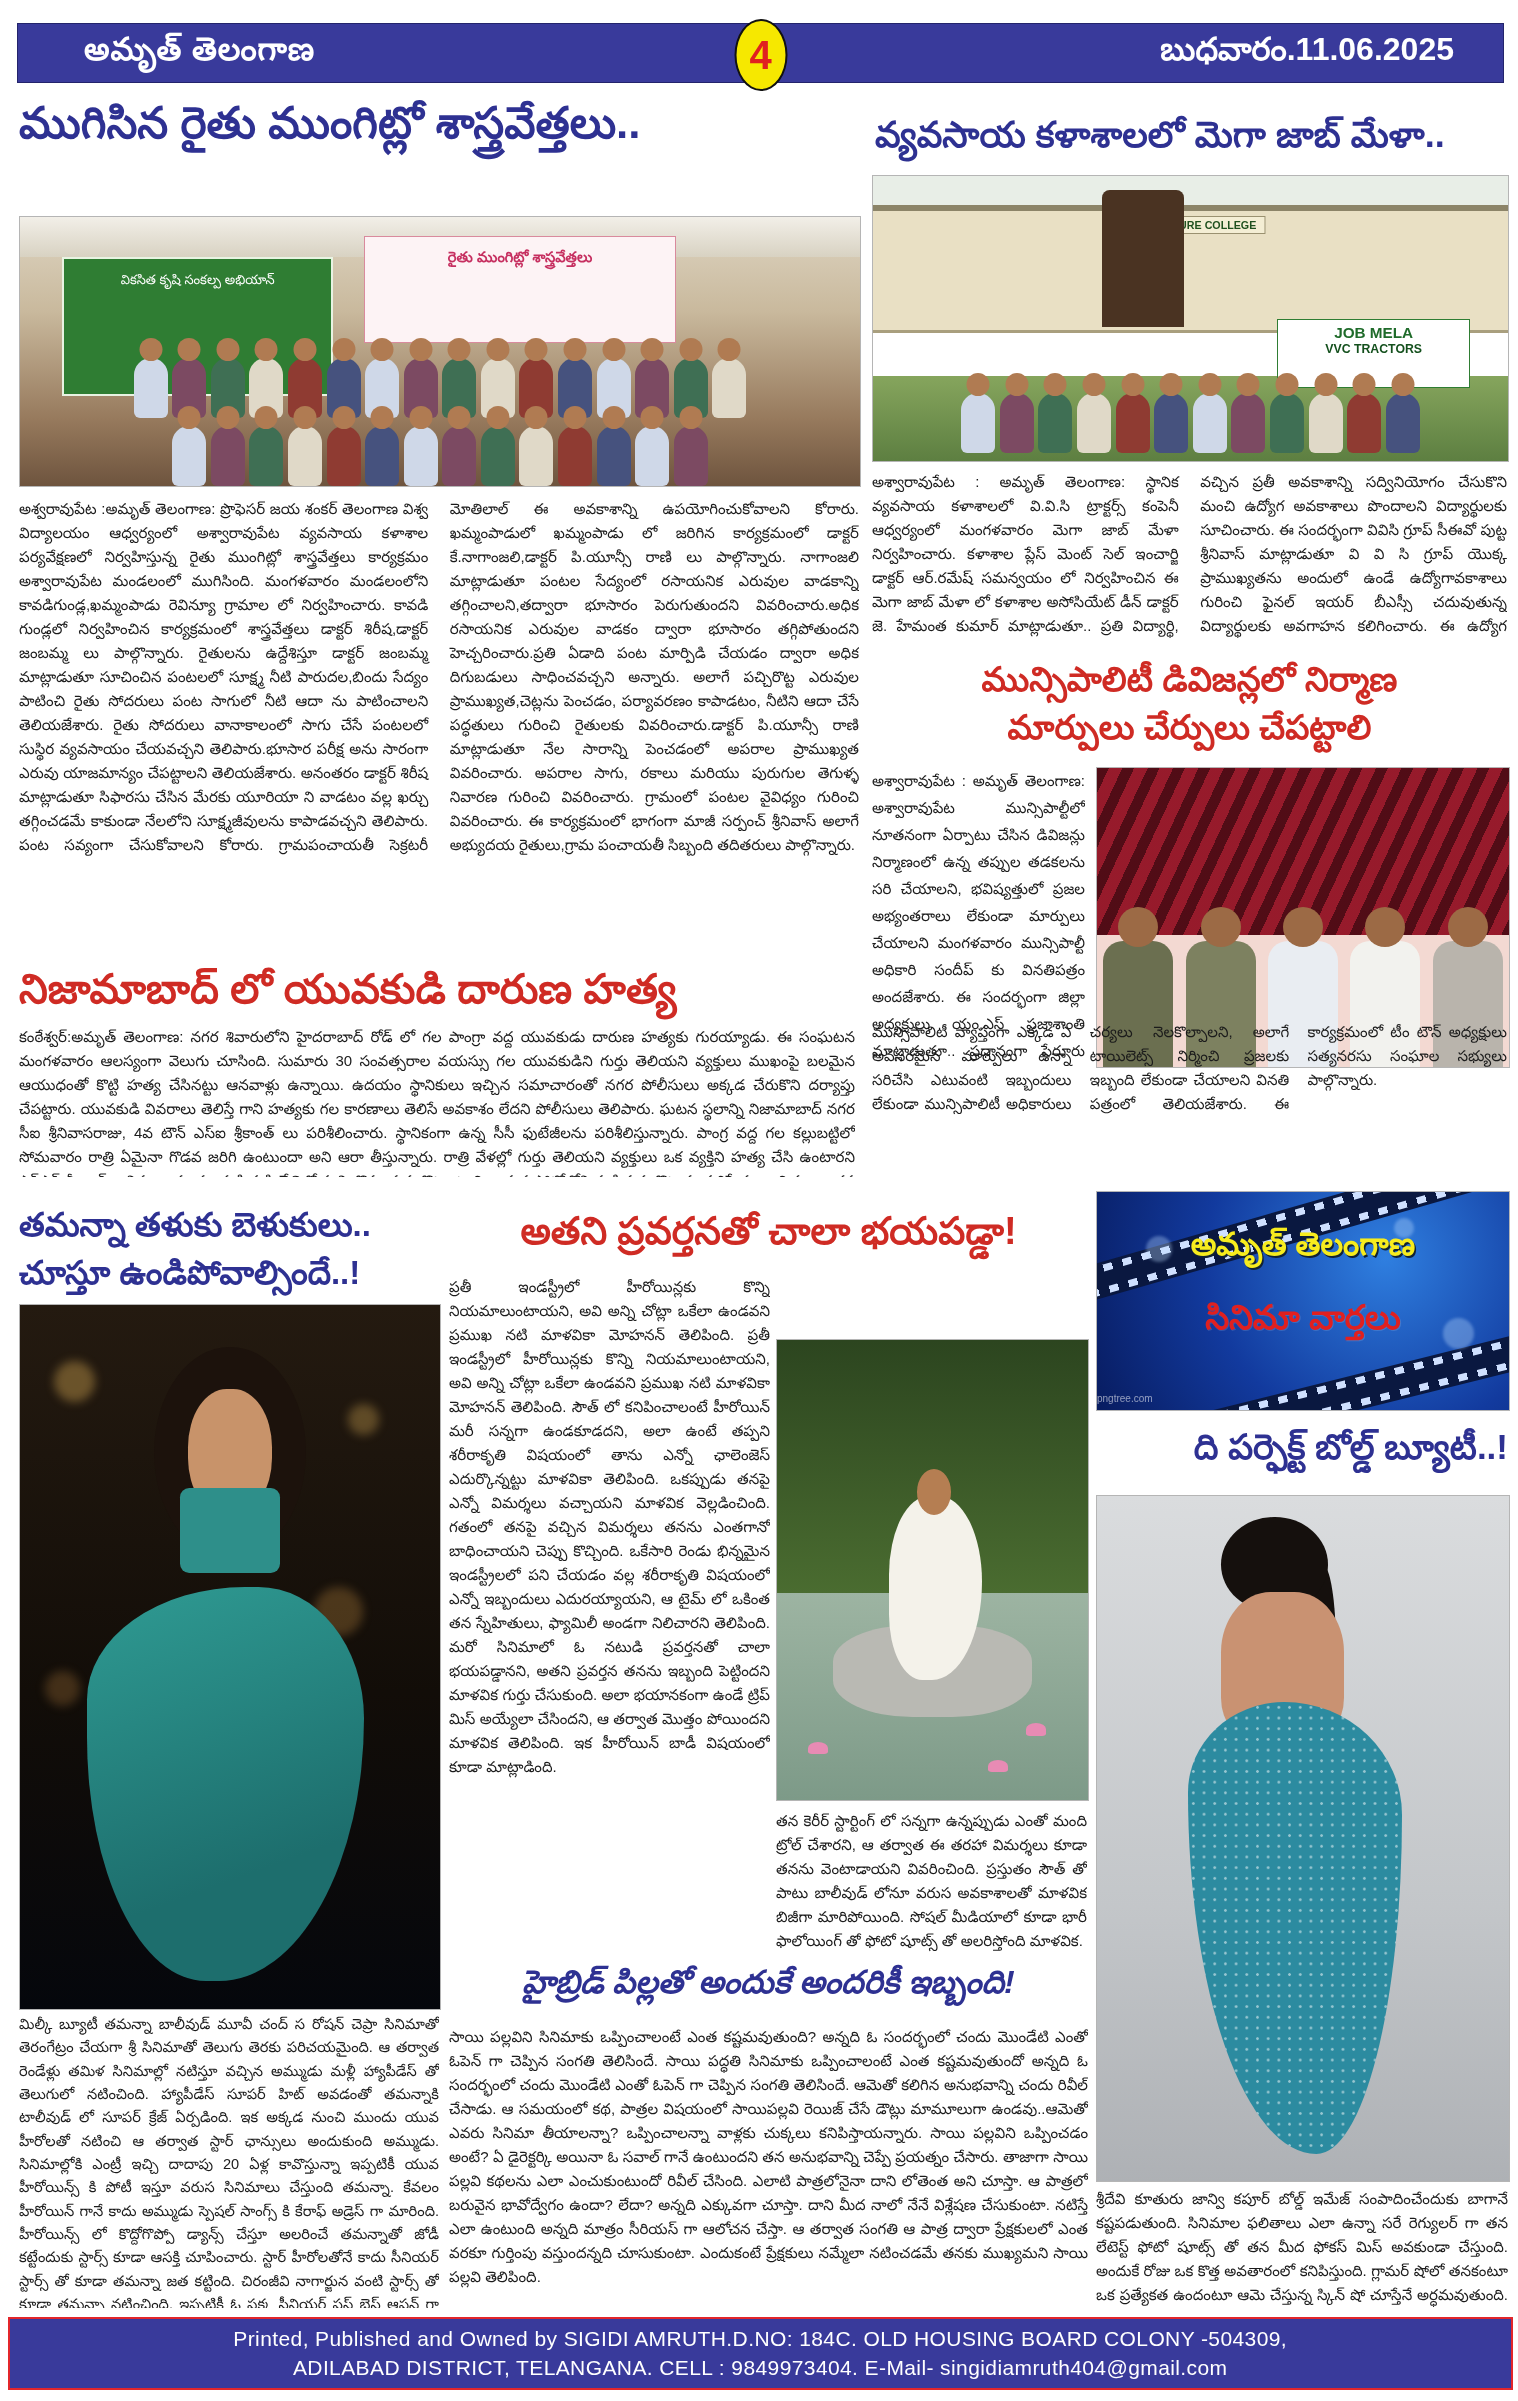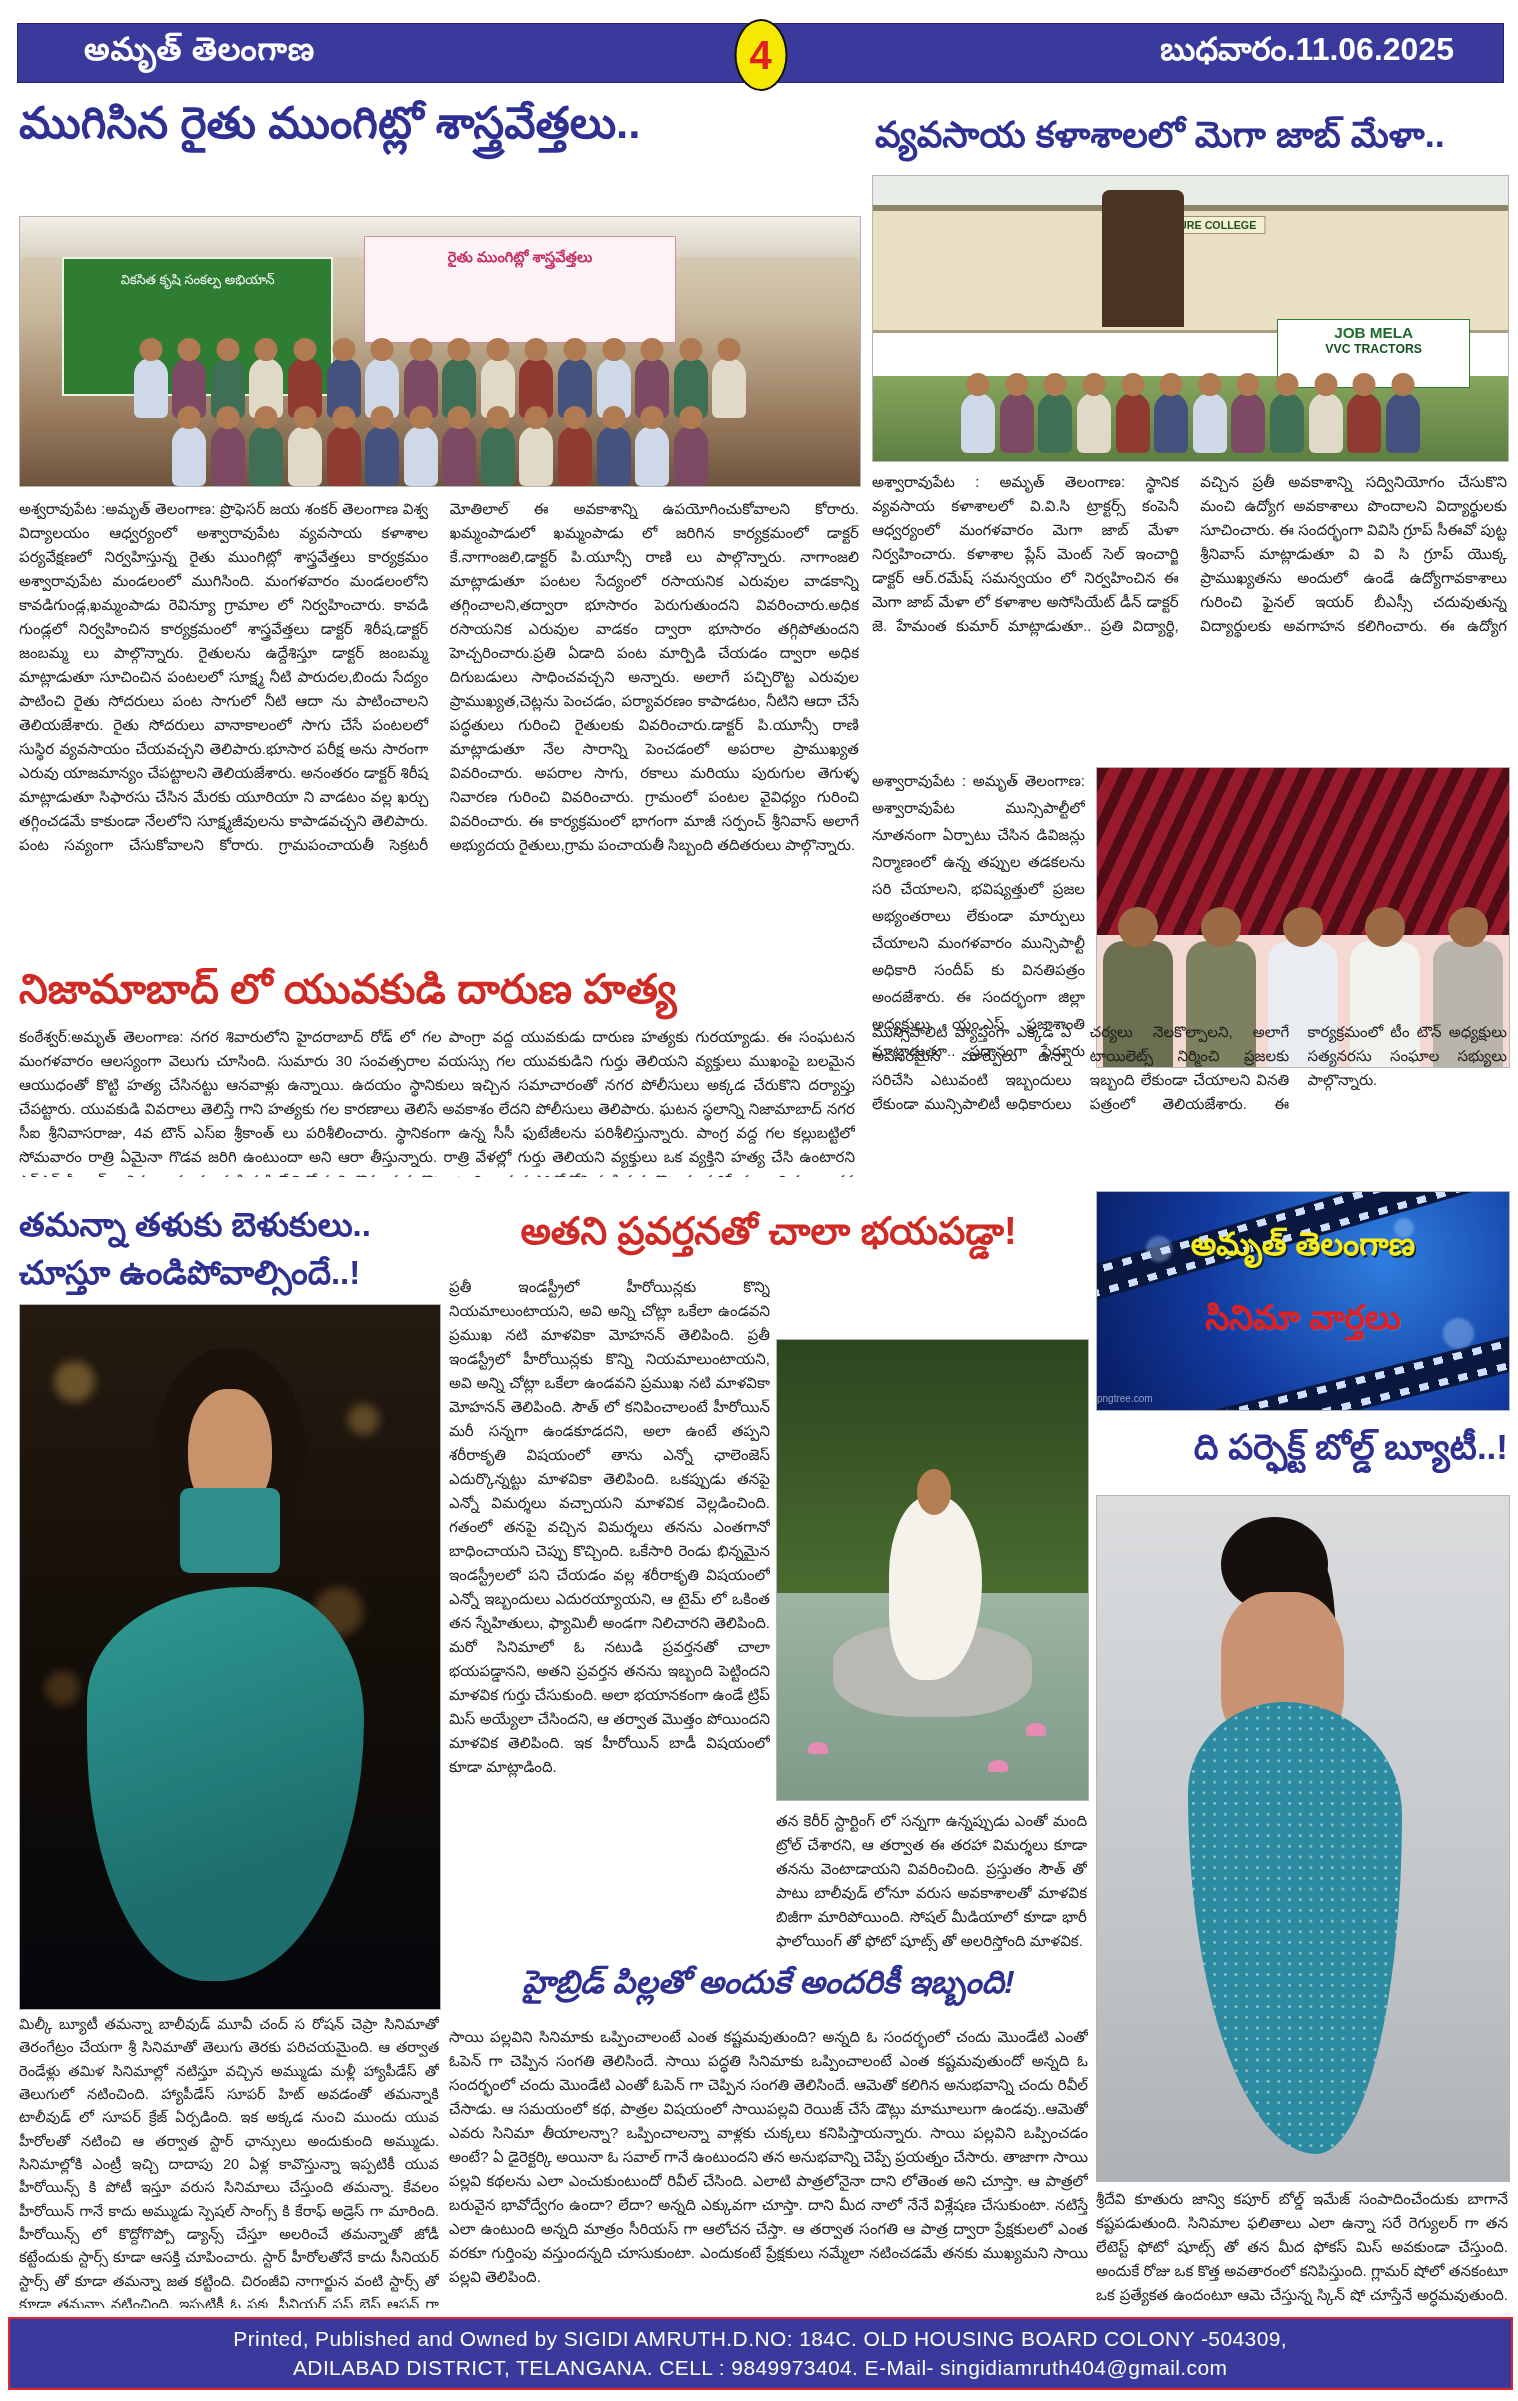--- a/index.html
+++ b/index.html
@@ -180,20 +180,24 @@
         <div class="person"></div>
         <div class="person"></div>
         <div class="person"></div>
         <div class="person"></div>
         <div class="person"></div>
     </div>
   </div>
 
   <div class="bodytext two-col" style="left:872px;top:470px;width:635px;height:178px;">అశ్వారావుపేట : అమృత్ తెలంగాణ: స్థానిక వ్యవసాయ కళాశాలలో వి.వి.సి ట్రాక్టర్స్ కంపెనీ ఆధ్వర్యంలో మంగళవారం మెగా జాబ్ మేళా నిర్వహించారు. కళాశాల ప్లేస్ మెంట్ సెల్ ఇంచార్జి డాక్టర్ ఆర్.రమేష్ సమన్వయం లో నిర్వహించిన ఈ మెగా జాబ్ మేళా లో కళాశాల అసోసియేట్ డీన్ డాక్టర్ జె. హేమంత కుమార్ మాట్లాడుతూ.. ప్రతి విద్యార్థి, వచ్చిన ప్రతీ అవకాశాన్ని సద్వినియోగం చేసుకొని మంచి ఉద్యోగ అవకాశాలు పొందాలని విద్యార్థులకు సూచించారు. ఈ సందర్భంగా వివిసి గ్రూప్ సీఈవో పుట్ట శ్రీనివాస్ మాట్లాడుతూ వి వి సి గ్రూప్ యొక్క ప్రాముఖ్యతను అందులో ఉండే ఉద్యోగావకాశాలు గురించి ఫైనల్ ఇయర్ బీఎస్సీ చదువుతున్న విద్యార్థులకు అవగాహన కలిగించారు. ఈ ఉద్యోగ అవకాశం కోసం దాదాపు 20 మంది విద్యార్థులు ముఖాముఖీ ల (ఇంటర్వ్యూ) కి హాజరు అయ్యారు. ఈ కార్యక్రమంలో హెచ్.ఆర్ విభాగం అశోక్,మాధవి,స్పేర్ మేనేజర్ సతీష్ పాల్గొన్నారు.</div>
 
+  <div class="headline hl-red" style="left:872px;top:656px;width:635px;font-size:34px;text-align:center;line-height:1.4;">
+    <div>మున్సిపాలిటీ డివిజన్లలో నిర్మాణ</div>
+    <div>మార్పులు చేర్పులు చేపట్టాలి</div>
+  </div>
 
   <div class="bodytext" style="left:872px;top:767px;width:213px;height:301px;line-height:1.8;">అశ్వారావుపేట : అమృత్ తెలంగాణ: అశ్వారావుపేట మున్సిపాల్టీలో నూతనంగా ఏర్పాటు చేసిన డివిజన్లు నిర్మాణంలో ఉన్న తప్పుల తడకలను సరి చేయాలని, భవిష్యత్తులో ప్రజల అభ్యంతరాలు లేకుండా మార్పులు చేయాలని మంగళవారం మున్సిపాల్టీ అధికారి సందీప్ కు వినతిపత్రం అందజేశారు. ఈ సందర్భంగా జిల్లా అధ్యక్షులు యం.ఎస్ ప్రజాశాంతి మాట్లాడుతూ.. ప్రధానంగా పేరూరు పంచాయతీని మున్సిపాలిటీలో విలీనం చేసిన క్రమంలో డివిజన్ల నిర్మాణం గందరగోళం ఉందని తెలిపారు.</div>
 
   <div class="photo" style="left:1096px;top:767px;width:412px;height:299px;">
     <div class="layer m-curtain"></div>
     <div class="layer m-wall"></div>
     <div class="busts">
       <div class="bust"></div>
       <div class="bust"></div>
       <div class="bust"></div>

